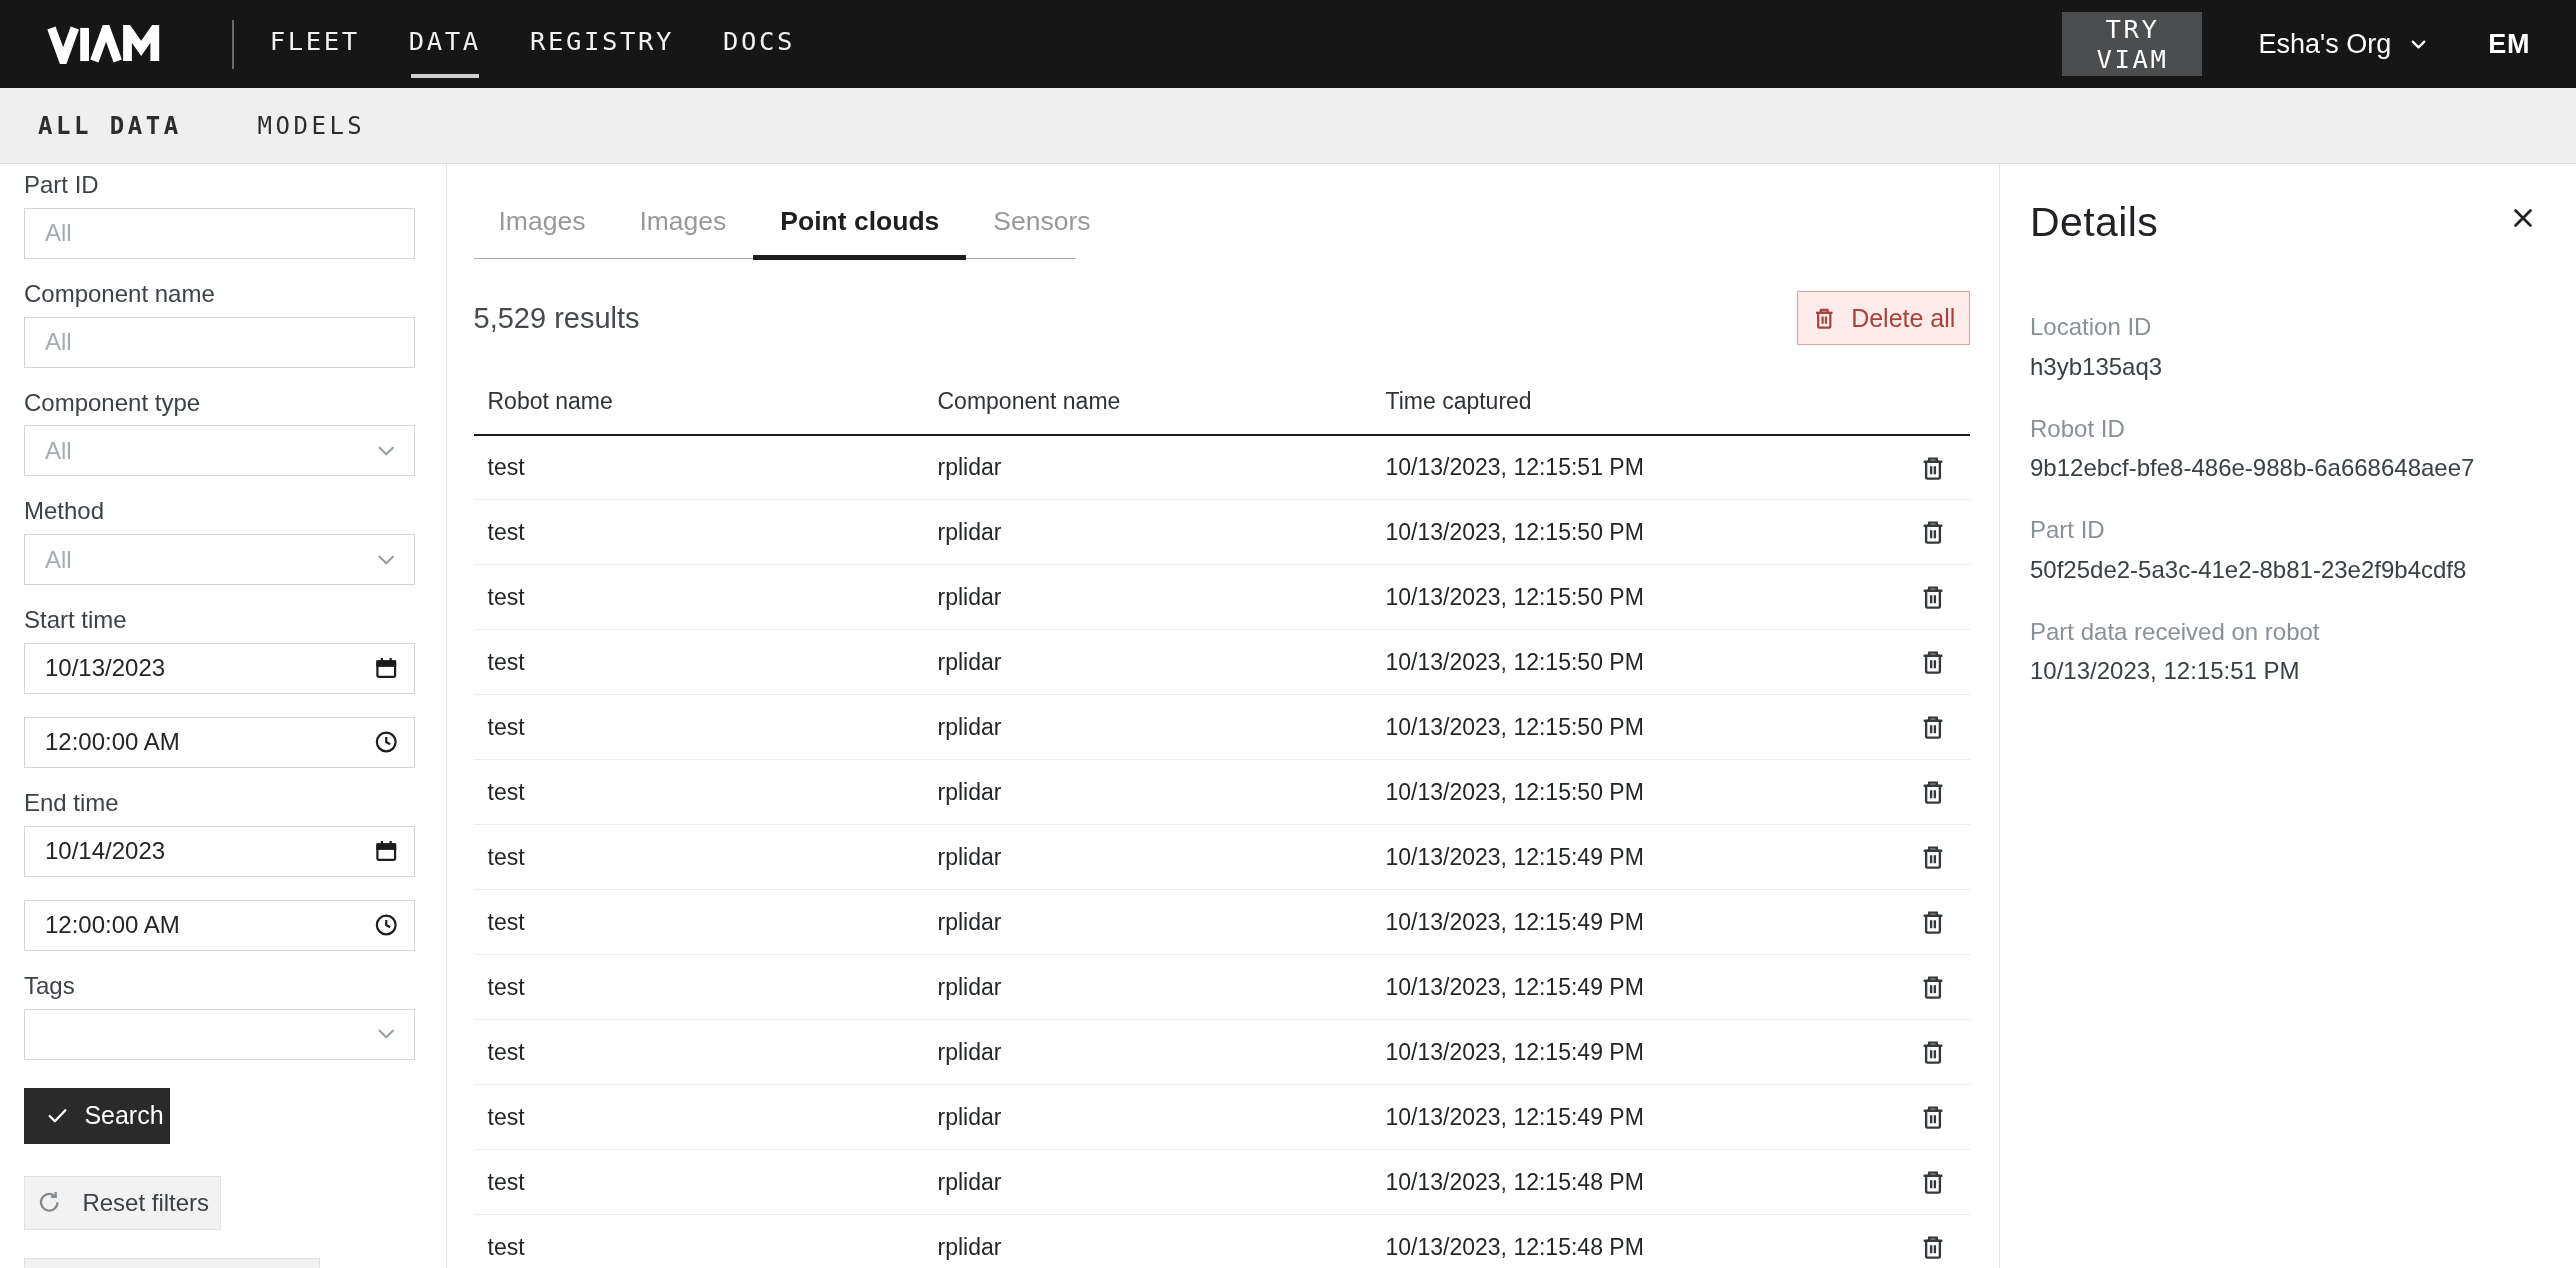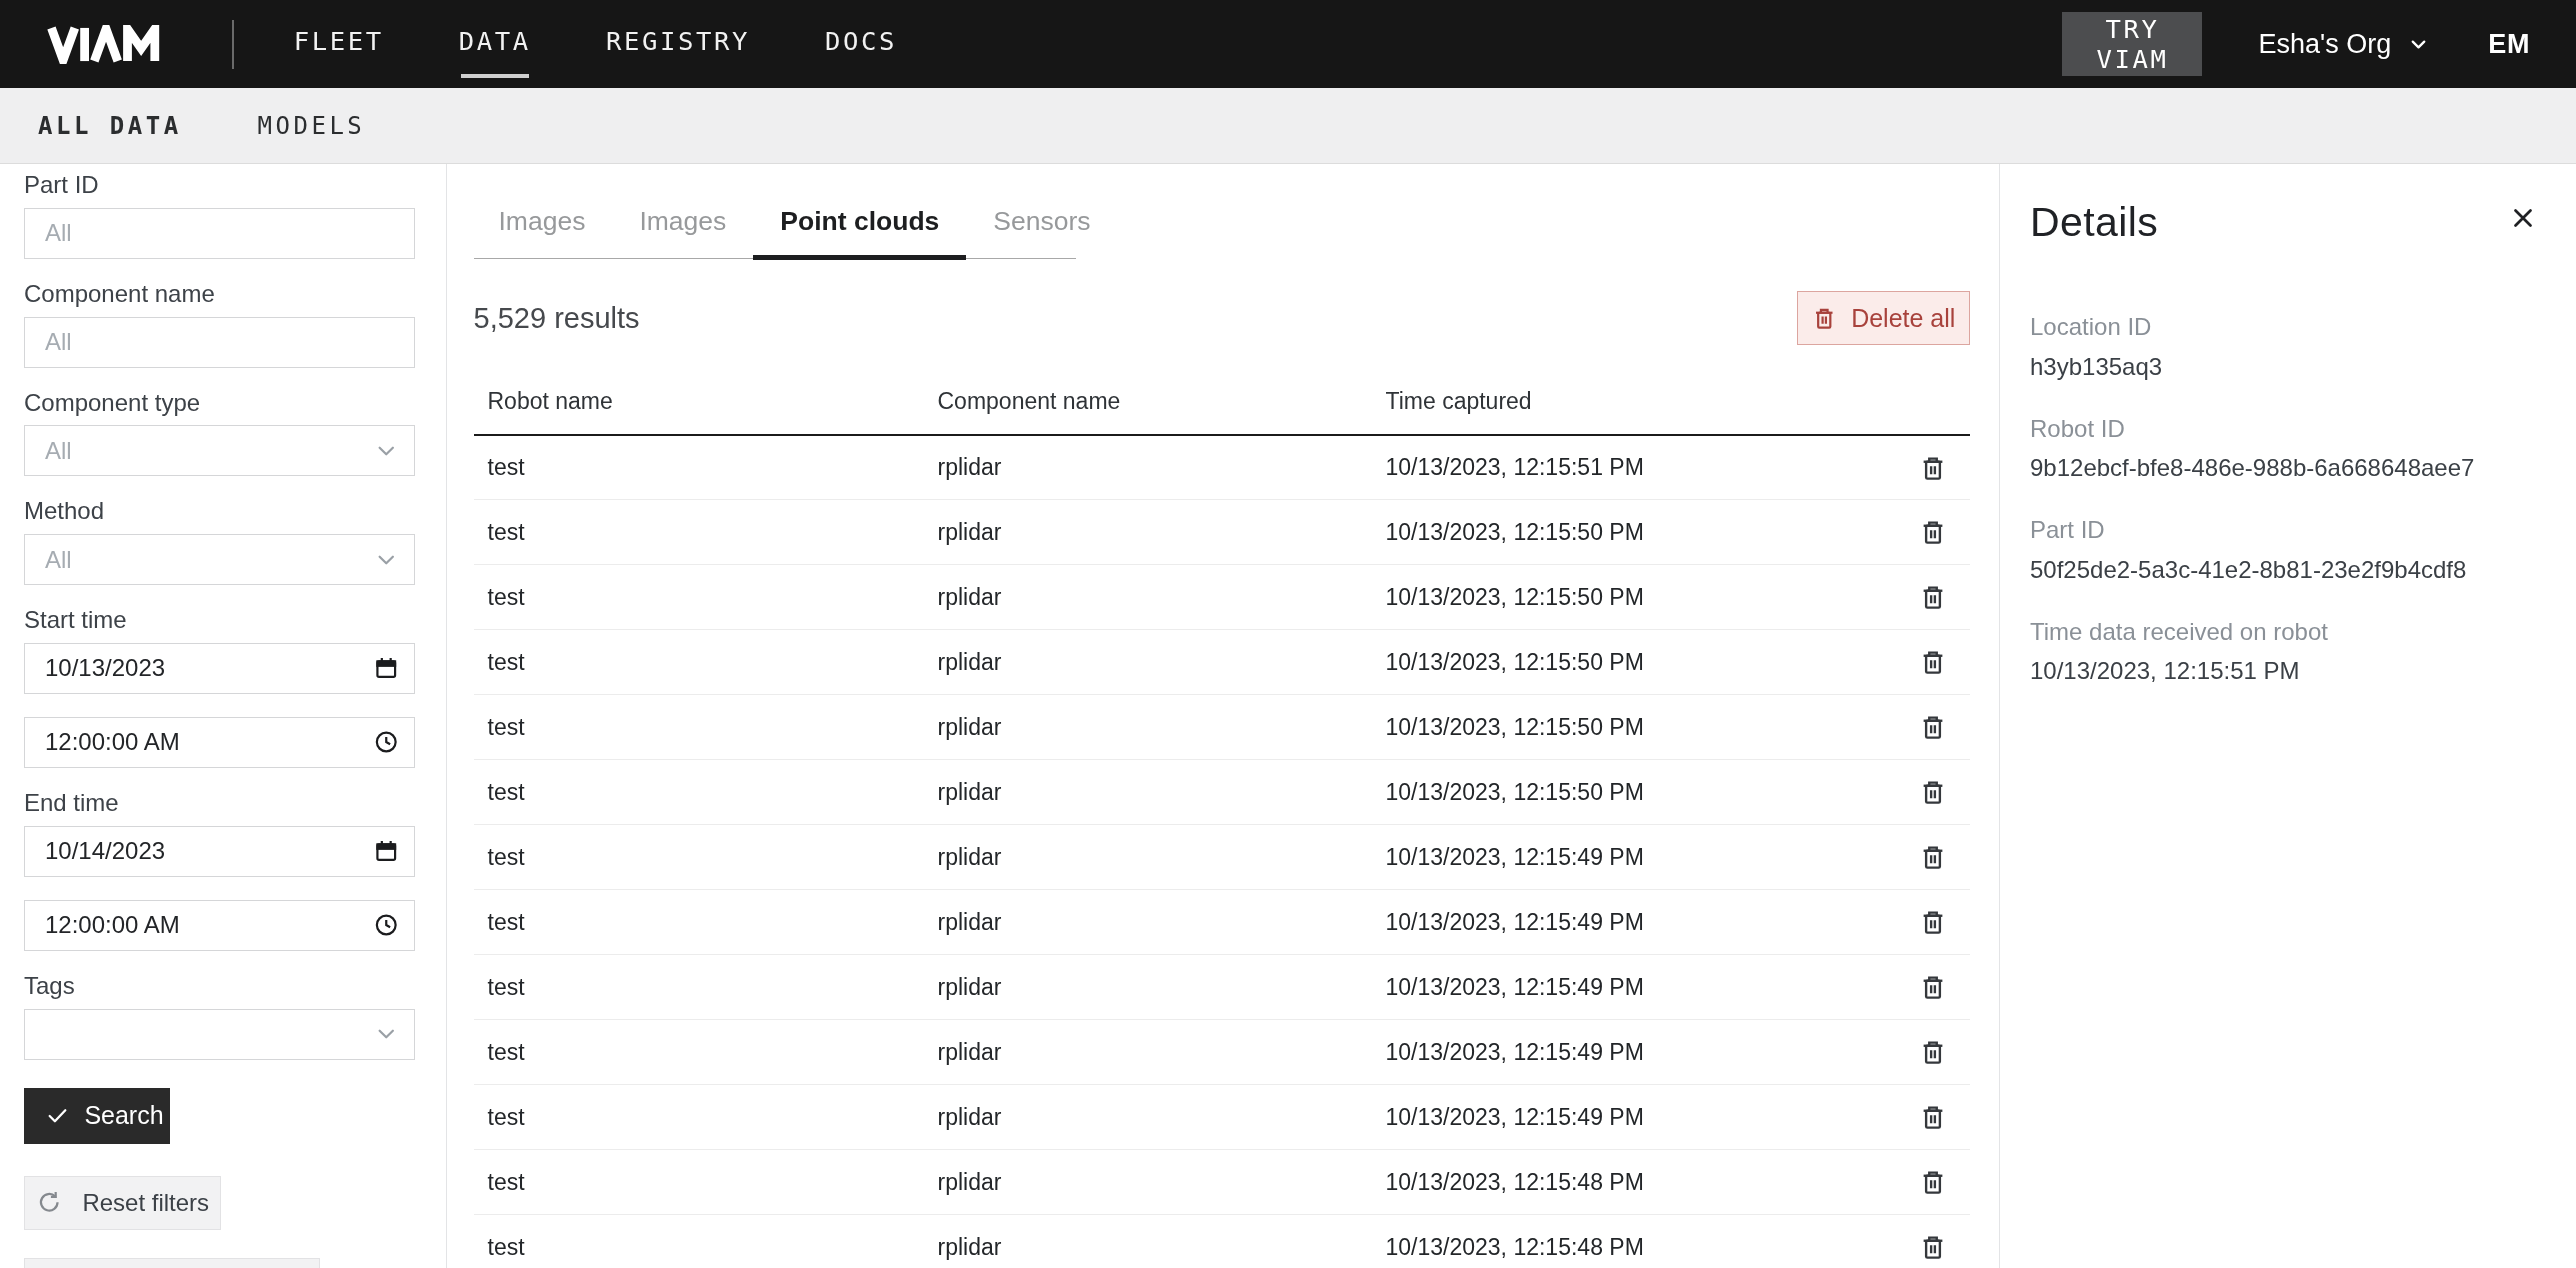--- a/index.html
+++ b/index.html
@@ -3,21 +3,21 @@
 <meta charset="utf-8">
 <style>
   * { margin:0; padding:0; box-sizing:border-box; }
   html,body { width:2576px; height:1269px; overflow:hidden; background:#ffffff;
               font-family:"Liberation Sans", sans-serif; }
 
   
   .topnav { height:88px; background:#161616; display:flex; align-items:center; padding:0 42px; }
   .logo-svg { width:132px; height:39px; display:block; }
   .topnav-divider { width:1.8px; height:49px; background:#6a6a6a; margin-left:58px; }
-  .topnav-menu { display:flex; gap:75px; margin-left:60px; }
+  .topnav-menu { display:flex; gap:49px; margin-left:36px; }
   .topnav-item { font-family:"DejaVu Sans Mono", monospace; font-size:25.6px; letter-spacing:2.6px;
                  color:#f2f2f2; cursor:pointer; padding-bottom:5.3px; position:relative; }
   .topnav-item.active::after { content:""; position:absolute; left:1.8px; right:1.8px; bottom:-16px;
                  height:3.5px; background:#cfcfcf; }
   .topnav-spacer { flex:1; }
   .tryviam-btn { background:#4c4d4f; color:#ffffff; font-family:"DejaVu Sans Mono", monospace;
                  font-size:25.6px; letter-spacing:2.6px; border:none; width:140px; height:64px;
                  display:flex; align-items:center; justify-content:center; cursor:pointer; }
   .org-menu { display:flex; align-items:center; gap:16px; margin-left:56px; cursor:pointer; }
   .org-label { color:#ffffff; font-size:27px; font-weight:500; }
@@ -556,20 +556,20 @@
       </div>
       <div class="d-field">
         <div class="d-label">Robot ID</div>
         <div class="d-value">9b12ebcf-bfe8-486e-988b-6a668648aee7</div>
       </div>
       <div class="d-field">
         <div class="d-label">Part ID</div>
         <div class="d-value">50f25de2-5a3c-41e2-8b81-23e2f9b4cdf8</div>
       </div>
       <div class="d-field">
-        <div class="d-label">Time data received on robot</div>
+        <div class="d-label">Part data received on robot</div>
         <div class="d-value">10/13/2023, 12:15:51 PM</div>
       </div>
     </div>
   </aside>
 
 </div>
 
 
 </body></html>

